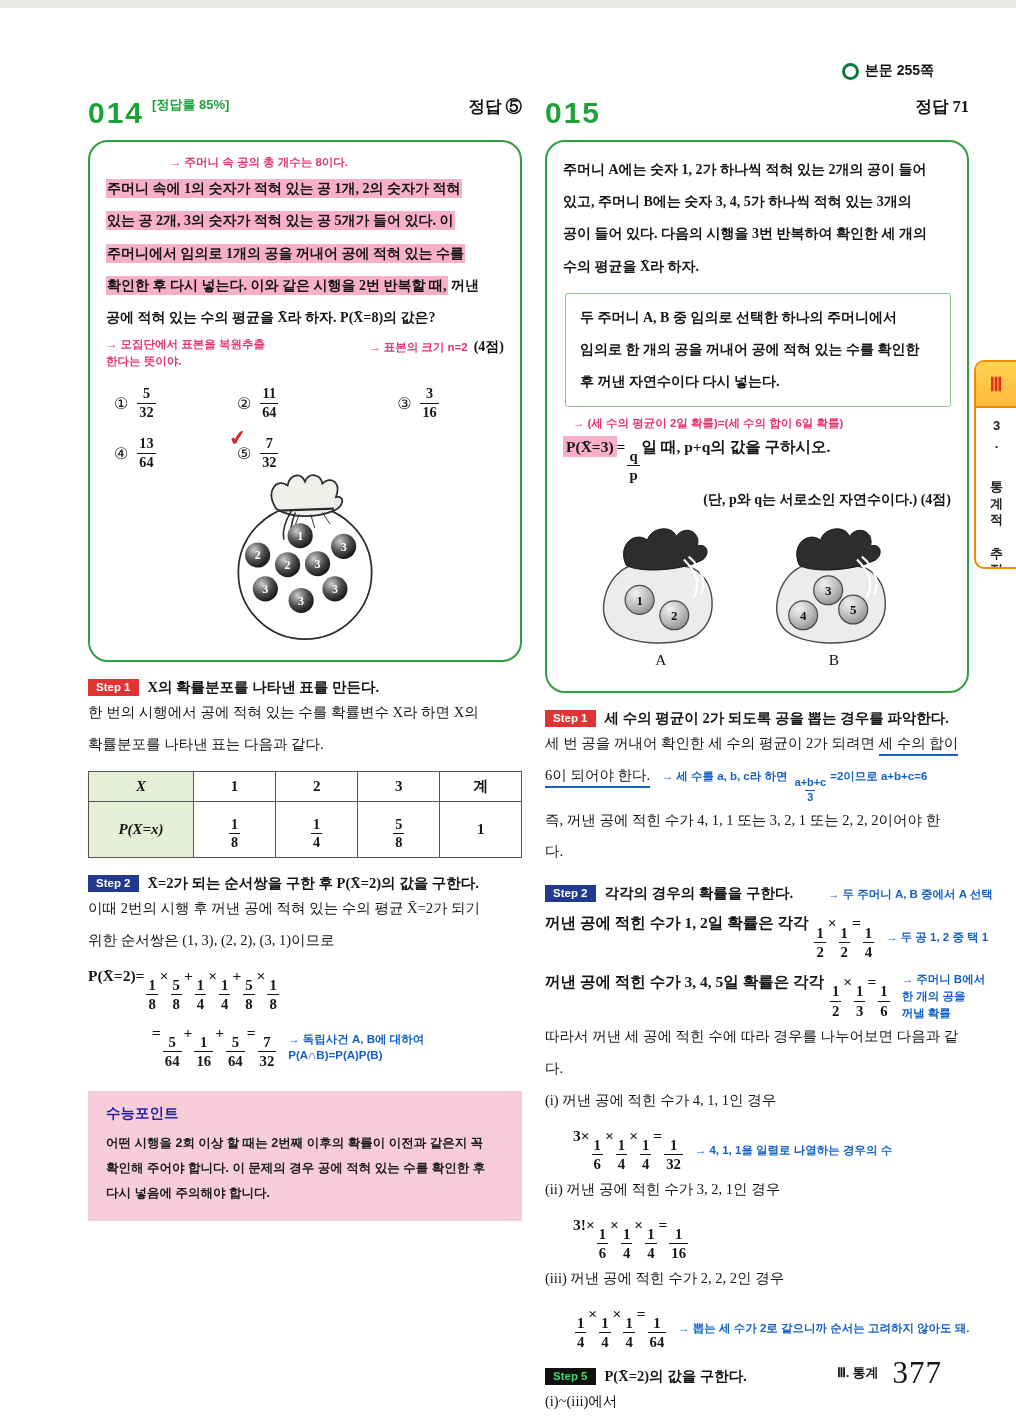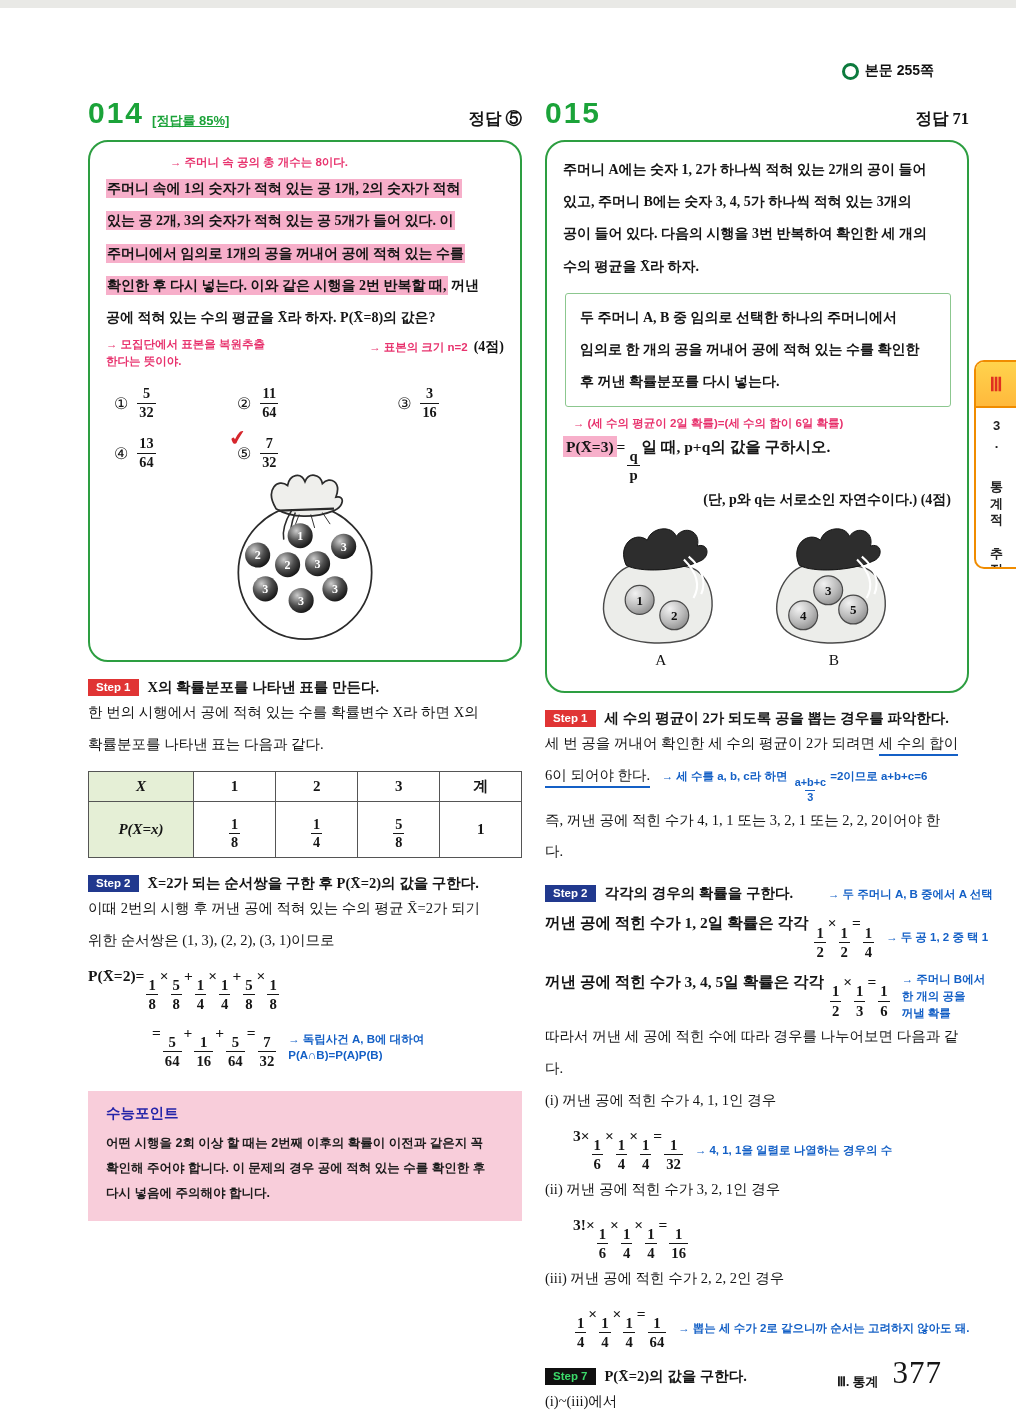--- a/index.html
+++ b/index.html
@@ -11,32 +11,32 @@
            font-family:"Liberation Sans",sans-serif;font-weight:bold;font-size:14px;color:#111;}
   .refdot{width:11px;height:11px;border-radius:50%;border:3.5px solid #0c7a3d;display:inline-block;}
   .sidetab{position:absolute;right:0;top:352px;width:40px;height:205px;border:2px solid #f08c00;
            border-right:none;border-radius:10px 0 0 10px;overflow:hidden;background:#fff;}
   .sidetab-top{height:44px;background:linear-gradient(#ffd34d,#ffb93c);display:flex;align-items:center;
            justify-content:center;border-bottom:2px solid #f08c00;}
   .sidetab-top span{color:#e03020;font-weight:bold;font-size:19px;}
   .sidetab-bottom{display:flex;justify-content:center;padding-top:10px;}
   .vtext{writing-mode:vertical-rl;text-orientation:upright;font-family:"Liberation Sans",sans-serif;
          font-weight:bold;font-size:13px;letter-spacing:3px;color:#222;}
-  .footer{position:absolute;right:74px;bottom:38px;display:flex;align-items:flex-end;gap:14px;}
+  .footer{position:absolute;right:74px;bottom:38px;display:flex;align-items:center;gap:14px;}
   .footer .fchap{font-weight:bold;font-size:13px;}
   .footer .fpage{font-size:31px;letter-spacing:1px;}
 
   
   .col{position:absolute;top:88px;}
   .colL{left:88px;width:434px;}
   .colR{left:545px;width:424px;}
 
-  .titlerow{display:flex;align-items:flex-end;margin-bottom:10px;}
+  .titlerow{display:flex;align-items:flex-start;margin-bottom:10px;}
   .qnum{color:#1ba339;font-family:"Liberation Sans",sans-serif;font-weight:bold;font-size:30px;letter-spacing:2px;}
-  .qrate{color:#1ba339;font-family:"Liberation Sans",sans-serif;font-weight:bold;font-size:13px;margin-left:8px;text-decoration:underline;}
+  .qrate{color:#1ba339;font-family:"Liberation Sans",sans-serif;font-weight:bold;font-size:13px;margin-left:8px;}
   .qans{margin-left:auto;font-weight:bold;font-size:16.5px;}
 
   .qbox{border:2.2px solid #2d9e41;border-radius:20px;padding:12px 16px 14px 16px;overflow:hidden;}
   .qline{white-space:nowrap;line-height:2.3;font-size:14px;font-weight:bold;}
   .qline.normal{font-weight:bold;}
   .hl{background:#f7afca;padding:2px 1px;}
   .hlb{background:#f7afca;padding:2px 3px;font-weight:bold;}
 
   .rnote{color:#e8336e;font-family:"Liberation Sans",sans-serif;font-weight:bold;font-size:11.5px;line-height:1.5;}
   .bnote{color:#1460c6;font-family:"Liberation Sans",sans-serif;font-weight:bold;font-size:11.5px;line-height:1.45;}
@@ -305,21 +305,21 @@
 
     <div class="qbox">
       <div class="qline normal"><span>주머니 A에는 숫자 1, 2가 하나씩 적혀 있는 2개의 공이 들어</span></div>
       <div class="qline normal"><span>있고, 주머니 B에는 숫자 3, 4, 5가 하나씩 적혀 있는 3개의</span></div>
       <div class="qline normal"><span>공이 들어 있다. 다음의 시행을 3번 반복하여 확인한 세 개의</span></div>
       <div class="qline normal"><span>수의 평균을 X̄라 하자.</span></div>
 
       <div class="innerbox">
         <div class="qline normal"><span>두 주머니 A, B 중 임의로 선택한 하나의 주머니에서</span></div>
         <div class="qline normal"><span>임의로 한 개의 공을 꺼내어 공에 적혀 있는 수를 확인한</span></div>
-        <div class="qline normal"><span>후 꺼낸 확률분포를 다시 넣는다.</span></div>
+        <div class="qline normal"><span>후 꺼낸 자연수이다 다시 넣는다.</span></div>
       </div>
 
       <div class="rnote" style="margin-left:10px;">
         <span class="arrow">→</span><span>(세 수의 평균이 2일 확률)=(세 수의 합이 6일 확률)</span>
       </div>
       <div class="eqline" style="margin-top:4px;">
         <span class="eq"><span class="hlb">P(X̄=3)</span>=<span class="frac">
               <span class="fn">q</span>
               <span class="fd">p</span>
             </span>일 때, p+q의 값을 구하시오.</span>
@@ -457,21 +457,21 @@
             <span class="fn">1</span>
             <span class="fd">4</span>
           </span>=<span class="frac">
             <span class="fn">1</span>
             <span class="fd">64</span>
           </span></span>
       <span class="bnote"><span class="arrow">→</span><span>뽑는 세 수가 2로 같으니까 순서는 고려하지 않아도 돼.</span></span>
     </div>
 
     <div class="stepline">
-      <span class="badge dark">Step 7</span>
+      <span class="badge dark">Step 5</span>
       <span class="steptitle">P(X̄=2)의 값을 구한다.</span>
     </div>
     <div class="body-line"><span>(i)~(iii)에서</span></div>
     <div class="eqline">
       <span class="eq">P(X̄=2)=++=</span>
     </div>
 
   </div>
 
   <div class="footer">

